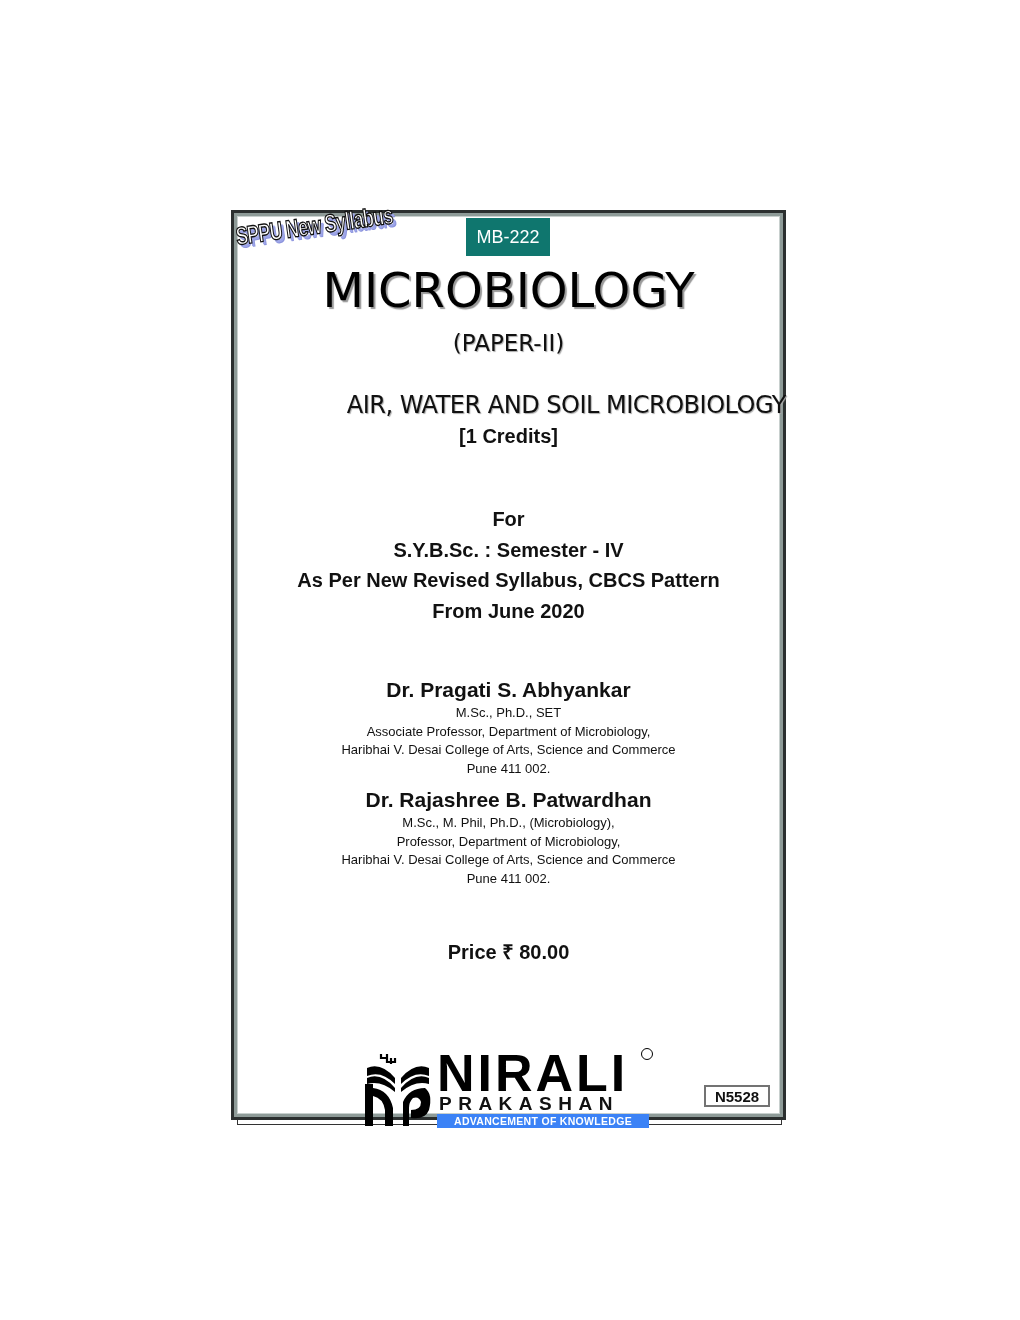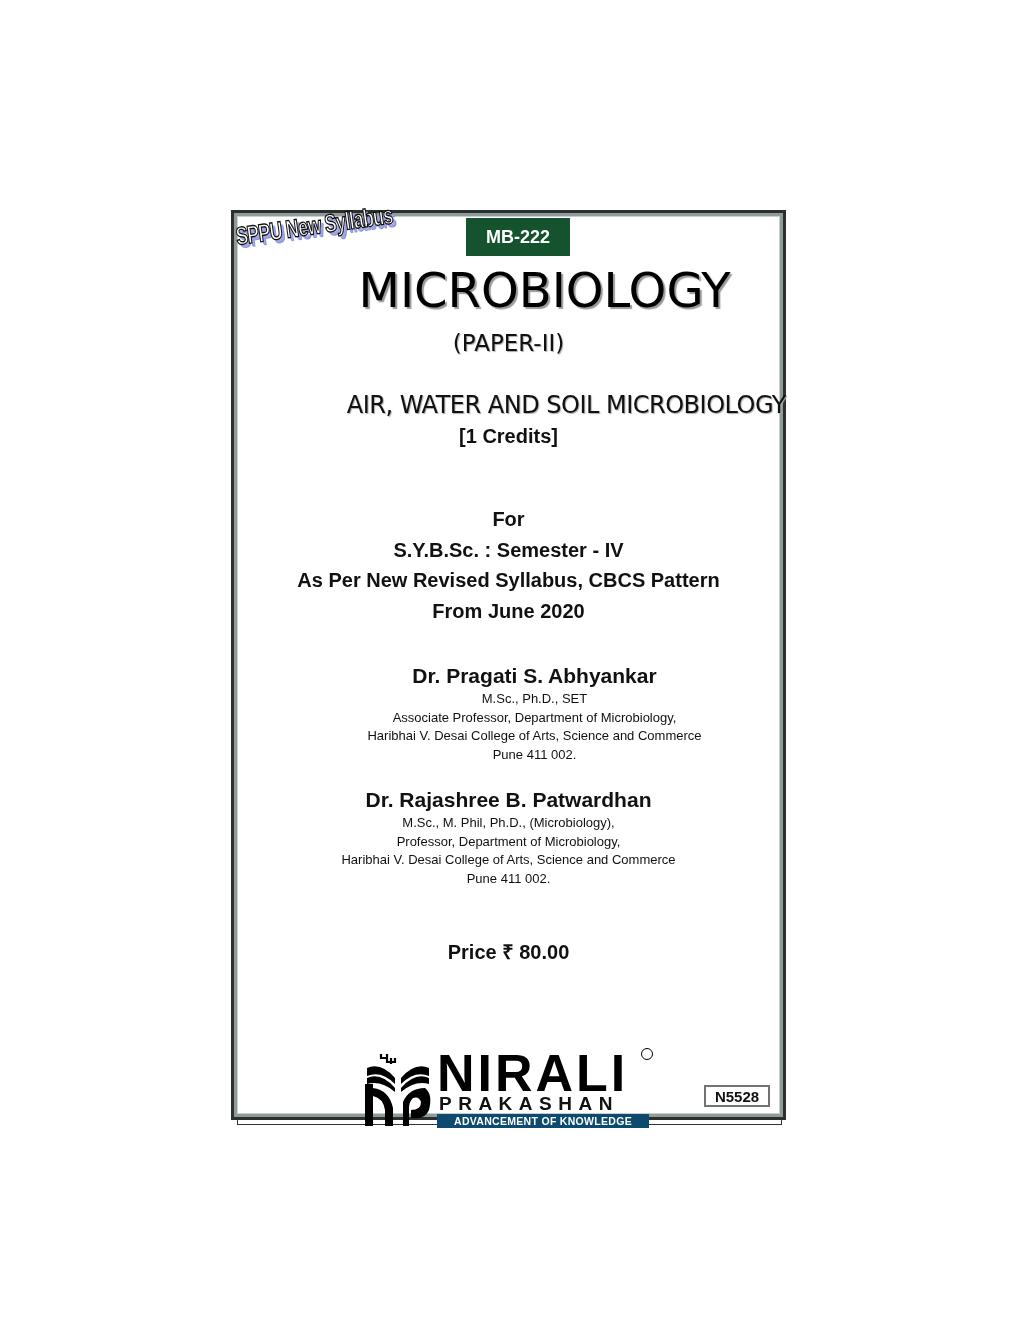--- a/index.html
+++ b/index.html
@@ -12,50 +12,50 @@
              box-sizing: border-box; border: 3px solid #2b2f2f;
              box-shadow: inset 0 0 0 3px #8e9b98, inset 0 0 0 4px #c8d0ce; background: #fff; }
 
     .series-badge { position: absolute; left: 238px; top: 222px; transform: rotate(-8deg);
                     font-family: "Liberation Sans", sans-serif; font-weight: 700; font-size: 25px;
                     letter-spacing: -1px; color: #fff; -webkit-text-stroke: 1.4px #111;
                     text-shadow: 3px 3px 0 #9ea6e8, 4px 4px 0 #8b93dc; transform-origin: left bottom;
                     font-stretch: condensed; }
     .series-badge span { display: inline-block; transform: scaleX(0.72); transform-origin: left; white-space: nowrap; }
 
-    .code-badge { position: absolute; left: 466px; top: 218px; width: 104px; height: 38px;
-                  background: #14532d; color: #fff; font-family: "Liberation Sans", sans-serif;
-                  font-weight: 700; font-size: 18px; display: flex; align-items: center;
+    .code-badge { position: absolute; left: 466px; top: 218px; width: 84px; height: 38px;
+                  background: #0f766e; color: #fff; font-family: "Liberation Sans", sans-serif;
+                  font-weight: 400; font-size: 18px; display: flex; align-items: center;
                   justify-content: center; }
 
     .center { position: absolute; left: 231px; width: 555px; text-align: center; }
     .title { top: 262px; font-family: "DejaVu Sans", sans-serif; font-size: 48px; letter-spacing: 0px;
-             color: #000; text-shadow: 2px 2px 1px #999; font-weight: 400; padding-left: 36px; }
+             color: #000; text-shadow: 2px 2px 1px #999; font-weight: 400; }
     .paper { top: 330px; font-size: 23px; text-shadow: 1px 1px 1px #aaa; }
     .subject { top: 391px; font-size: 24px; text-shadow: 1px 1px 1px #aaa; letter-spacing: -0.5px; text-align: right; }
     .credits { top: 425px; font-size: 20px; font-weight: 700; font-family: "Liberation Sans", sans-serif; }
     .for-block { top: 484px; font-size: 20px; font-weight: 700; line-height: 30.5px; font-family: "Liberation Sans", sans-serif; margin-top: 20px; }
 
     .author { font-family: "Liberation Sans", sans-serif; }
     .author .name { font-size: 21px; font-weight: 700; line-height: 28px; }
     .author .line { font-size: 13px; line-height: 18.5px; }
-    .author1 { top: 662px; margin-left: 26px; }
+    .author1 { top: 676px; }
     .author2 { top: 786px; }
 
     .price { top: 938px; font-family: "Liberation Sans", sans-serif; font-weight: 700; font-size: 20px; }
 
     .logo { position: absolute; left: 363px; top: 1048px; width: 295px; height: 80px; }
     .logo .mark { position: absolute; left: 0; top: 0; width: 70px; height: 78px; }
     .logo .brand { position: absolute; left: 74px; top: 0px; font-family: "Liberation Sans", sans-serif;
                    font-weight: 900; font-size: 52px; letter-spacing: 3px; line-height: 50px; color: #000; }
     .logo .tm { position: absolute; left: 278px; top: 0; font-size: 9px; border: 1.5px solid #000;
                 border-radius: 50%; width: 10px; height: 10px; line-height: 10px; text-align: center; }
     .logo .sub { position: absolute; left: 76px; top: 46px; font-family: "Liberation Sans", sans-serif;
                  font-weight: 700; font-size: 19px; letter-spacing: 6.5px; line-height: 20px; }
-    .logo .tagline { position: absolute; left: 74px; top: 66px; width: 212px; height: 14px; background: #0c4a6e;
+    .logo .tagline { position: absolute; left: 74px; top: 66px; width: 212px; height: 14px; background: #3b82f6;
                      color: #fff; font-family: "Liberation Sans", sans-serif; font-weight: 700; font-size: 10.5px;
                      line-height: 14px; text-align: center; letter-spacing: 0.3px; }
 
     .book-code { position: absolute; left: 704px; top: 1085px; width: 66px; height: 22px; box-sizing: border-box;
                  border: 2px solid #737373; font-family: "Liberation Sans", sans-serif; font-weight: 700;
                  font-size: 15px; display: flex; align-items: center; justify-content: center; }
   </style>
 </head>
 <body>
 

